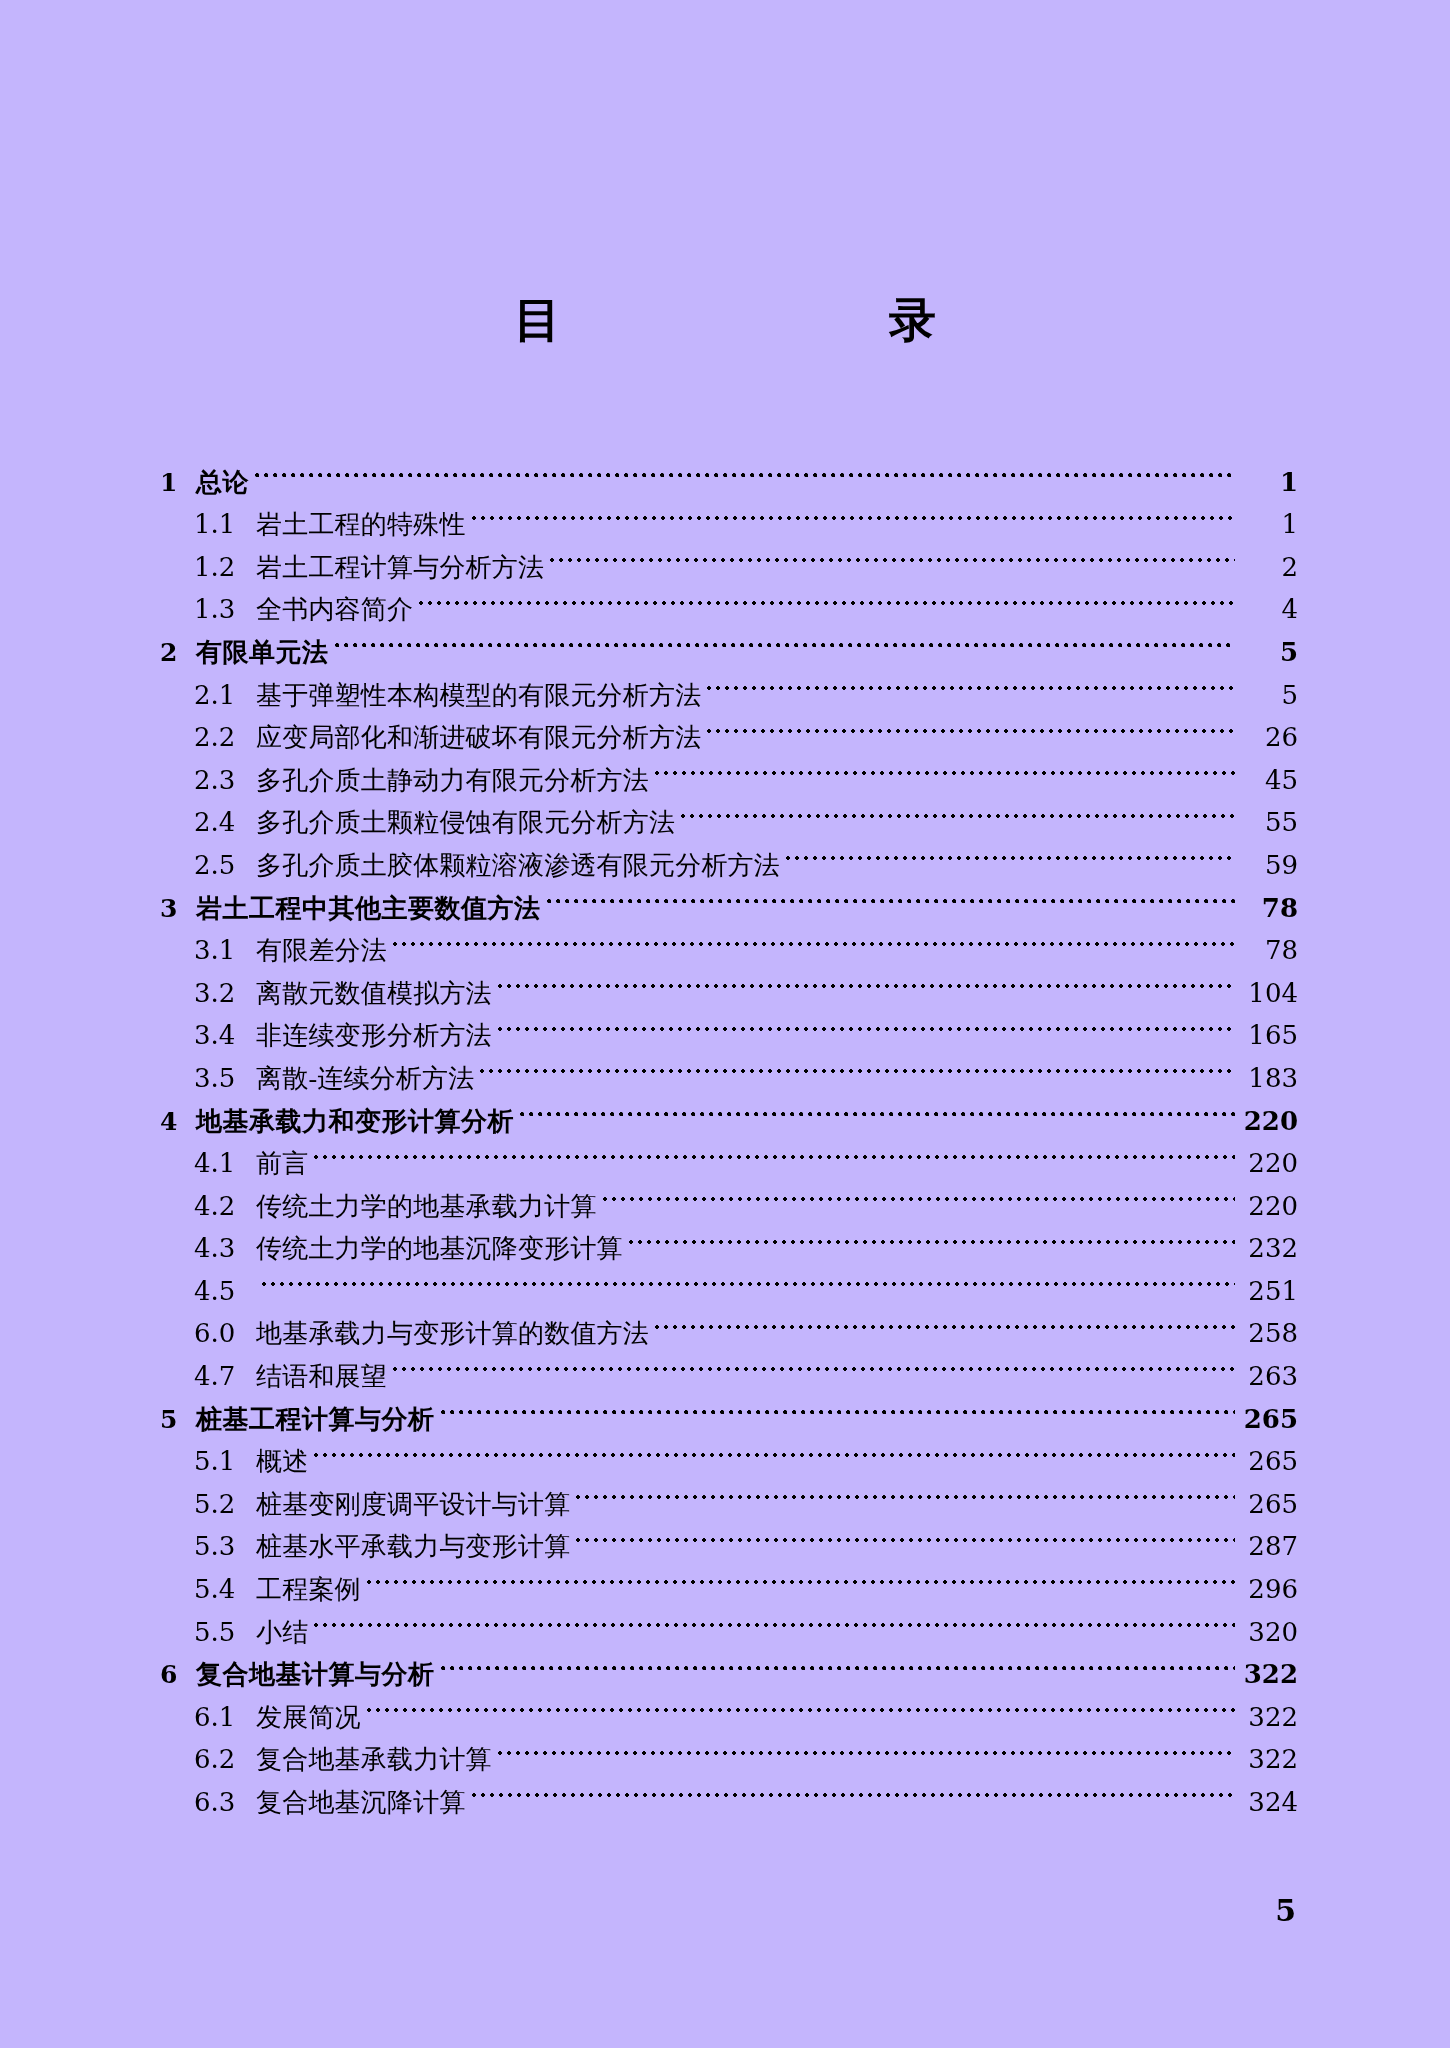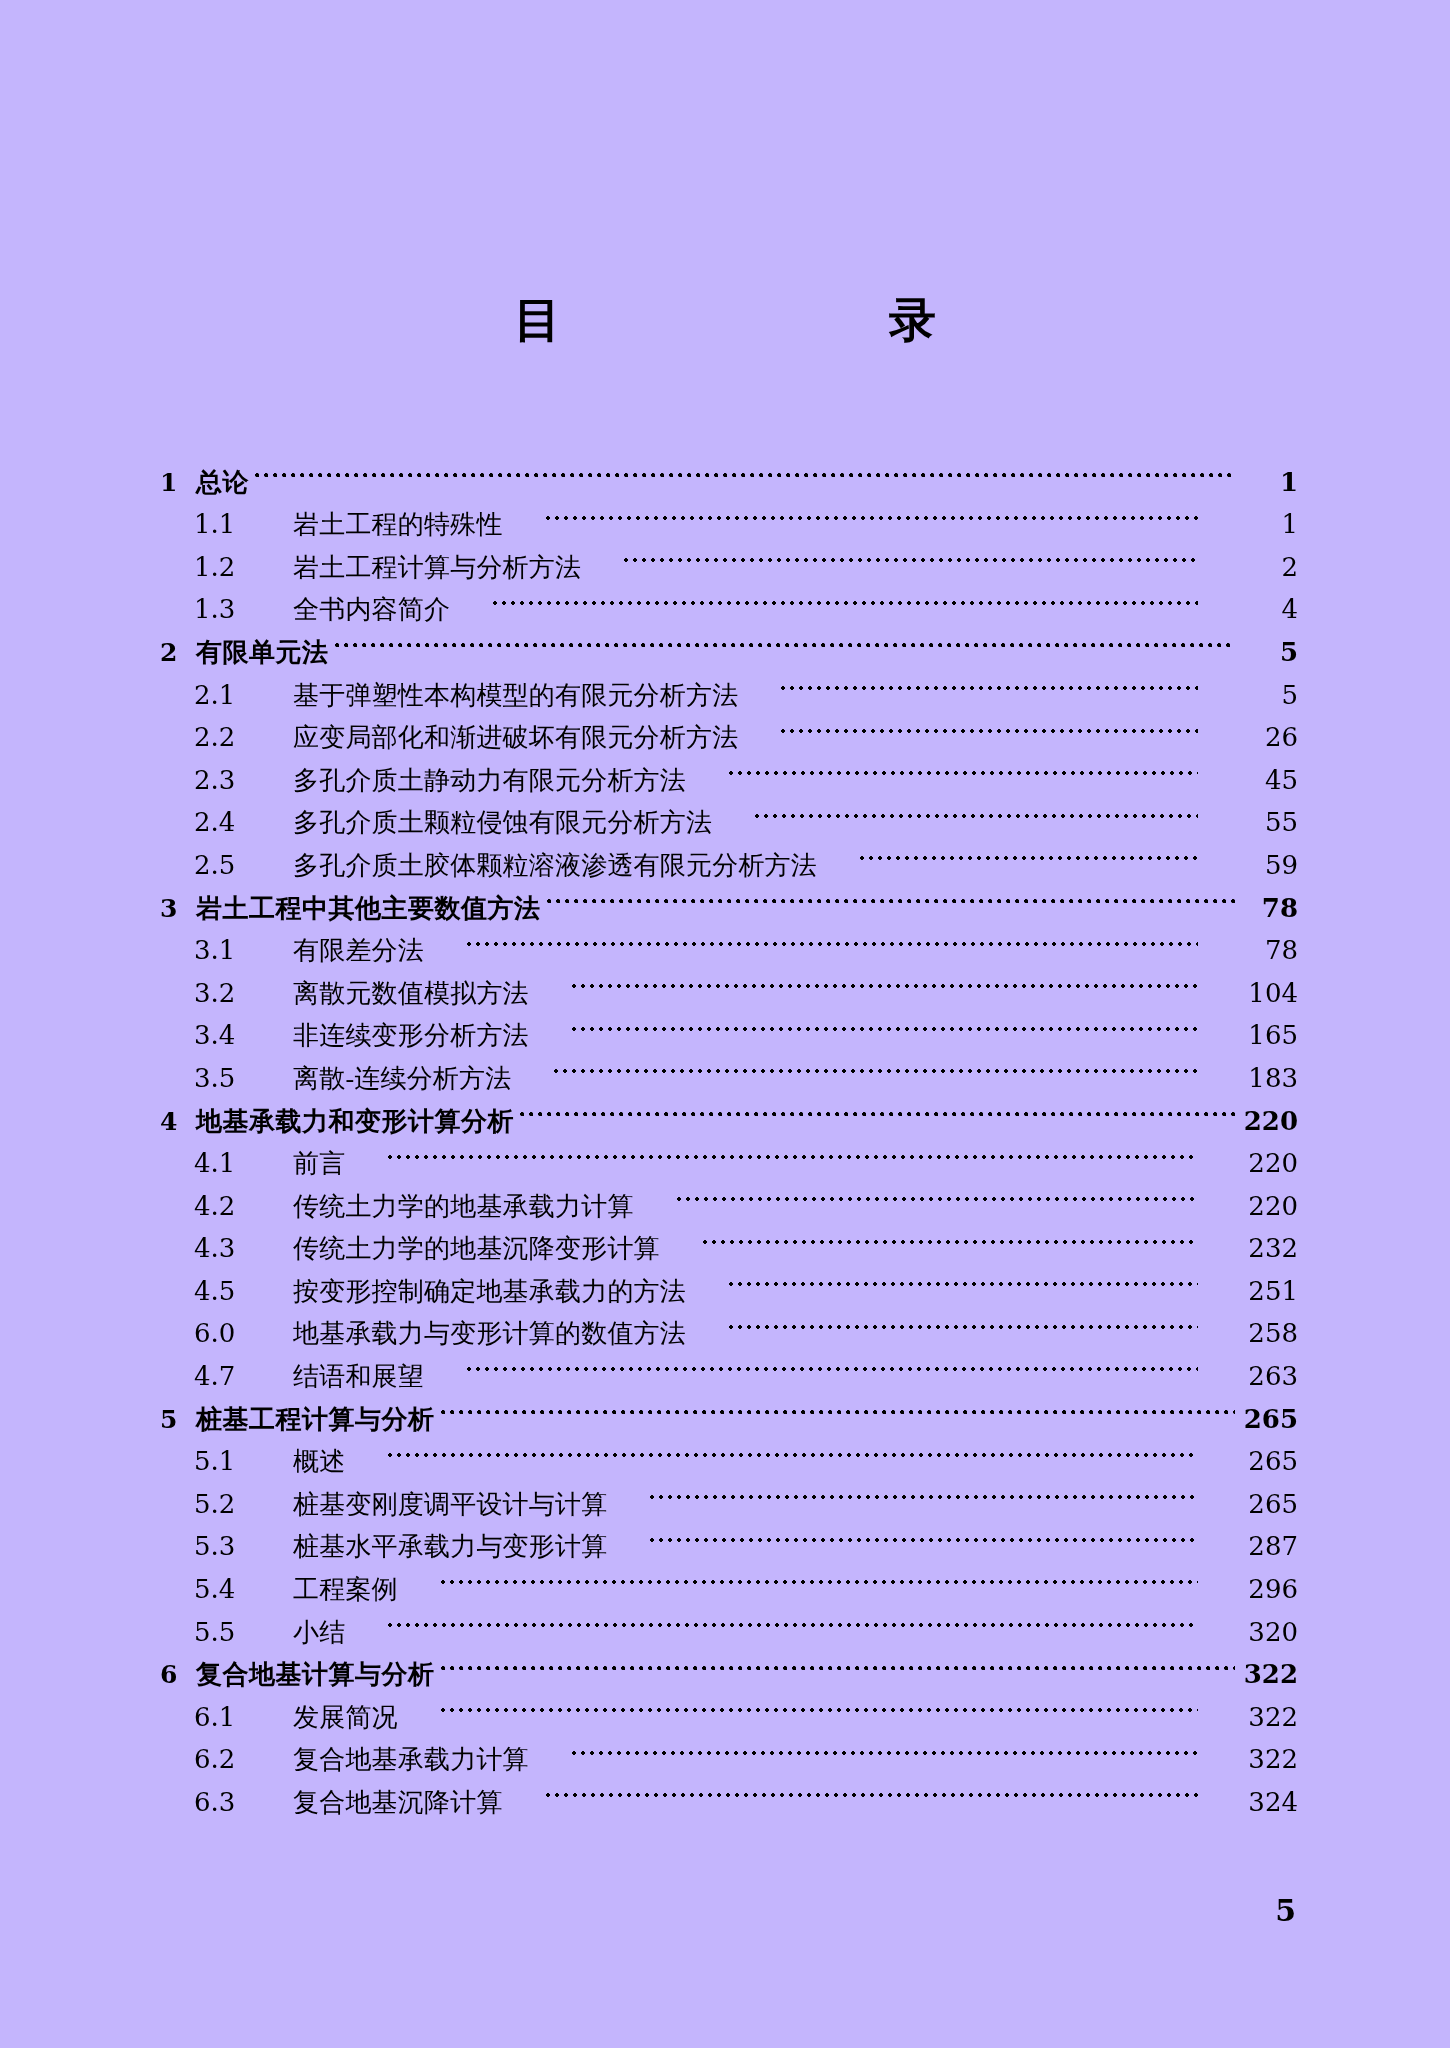--- a/index.html
+++ b/index.html
@@ -107,21 +107,20 @@
   }
   .lvl1 .toc-page { font-weight: bold; }
   .lvl1 .leader::before { top: 25px; height: 5px;
     background-image: radial-gradient(circle at 2.2px 2.2px, #000 2.0px, transparent 2.2px);
     background-size: 9px 5px; }
 
   
   .lvl2 {
     font-weight: normal;
     padding-left: 34px;
-    gap: 37px;
   }
   .lvl2 .toc-num {
     width: 62px;
     font-size: 26px;
   }
 
   
   .folio {
     position: absolute;
     right: 154px;
@@ -248,21 +247,20 @@
         <span class="toc-page">220</span>
       </div>
       <div class="toc-row lvl2">
         <span class="toc-num">4.3</span>
         <span class="toc-text">传统土力学的地基沉降变形计算</span>
         <span class="leader"></span>
         <span class="toc-page">232</span>
       </div>
       <div class="toc-row lvl2">
         <span class="toc-num">4.5</span>
-        <span class="toc-text">按变形控制确定地基承载力的方法</span>
         <span class="leader"></span>
         <span class="toc-page">251</span>
       </div>
       <div class="toc-row lvl2">
         <span class="toc-num">6.0</span>
         <span class="toc-text">地基承载力与变形计算的数值方法</span>
         <span class="leader"></span>
         <span class="toc-page">258</span>
       </div>
       <div class="toc-row lvl2">

